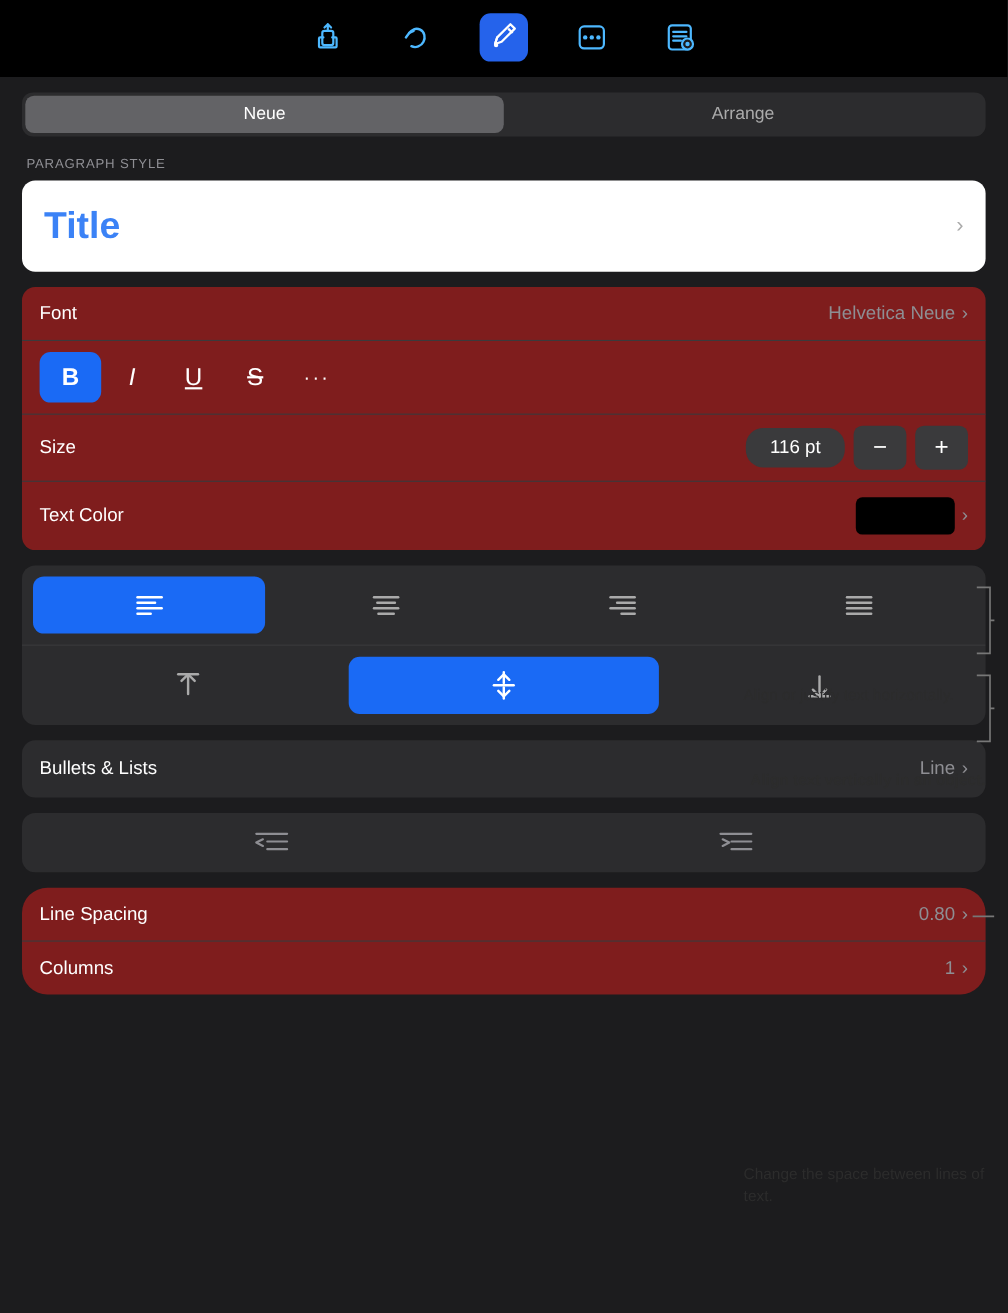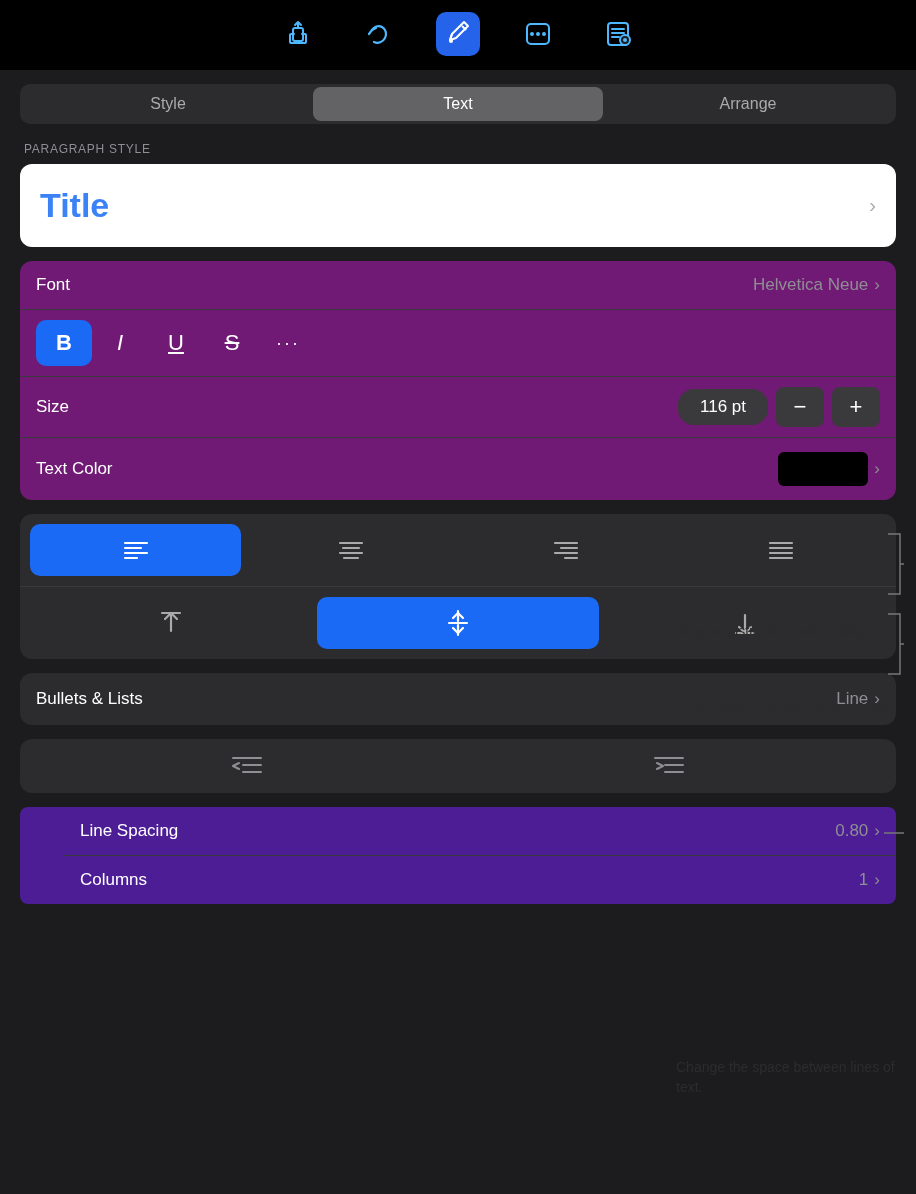--- a/index.html
+++ b/index.html
@@ -88,21 +88,21 @@
       font-weight: 700;
       color: #3b82f6;
     }
     .chevron-right {
       color: #aaa;
       font-size: 20px;
     }
 
     
     .settings-card {
-      background: #701a75;
+      background: #7f1d1d;
       border-radius: 12px;
       margin-top: 14px;
       overflow: hidden;
     }
 
     .settings-row {
       display: flex;
       align-items: center;
       justify-content: space-between;
       padding: 14px 16px;
@@ -250,25 +250,24 @@
       align-items: center;
       justify-content: center;
       font-size: 24px;
       color: #8e8e93;
       cursor: pointer;
       flex: 1;
     }
 
     
     .bottom-settings-card {
-      background: #4c1d95;
-      border-radius: 8px;
+      background: #7f1d1d;
+      border-radius: 23px;
       margin-top: 14px;
       overflow: hidden;
-      padding-left: 44px;
     }
 
     
     svg { display: inline-block; vertical-align: middle; }
   </style>
 </head>
 <body>
 
 <div class="toolbar">
 
@@ -311,22 +310,21 @@
       <line x1="8" y1="9" x2="20" y2="9" stroke="#4db8ff" stroke-width="2" stroke-linecap="round"></line>
       <line x1="8" y1="13" x2="20" y2="13" stroke="#4db8ff" stroke-width="2" stroke-linecap="round"></line>
       <line x1="8" y1="17" x2="15" y2="17" stroke="#4db8ff" stroke-width="2" stroke-linecap="round"></line>
       <circle cx="21" cy="20" r="5" fill="#1c1c1e" stroke="#4db8ff" stroke-width="2"></circle>
       <circle cx="21" cy="20" r="2" fill="#4db8ff"></circle>
     </svg>
   </div>
 </div>
 
 <div class="tab-bar">
-  <div class="tab-item">Style</div>
-  <div class="tab-item active">Text</div>
+  <div class="tab-item active">Neue</div>
   <div class="tab-item">Arrange</div>
 </div>
 
 <div class="content">
 
   <div class="section-label">PARAGRAPH STYLE</div>
 
   <div class="paragraph-style-card">
     <span class="paragraph-style-title">Title</span>
     <span class="chevron-right">›</span>

